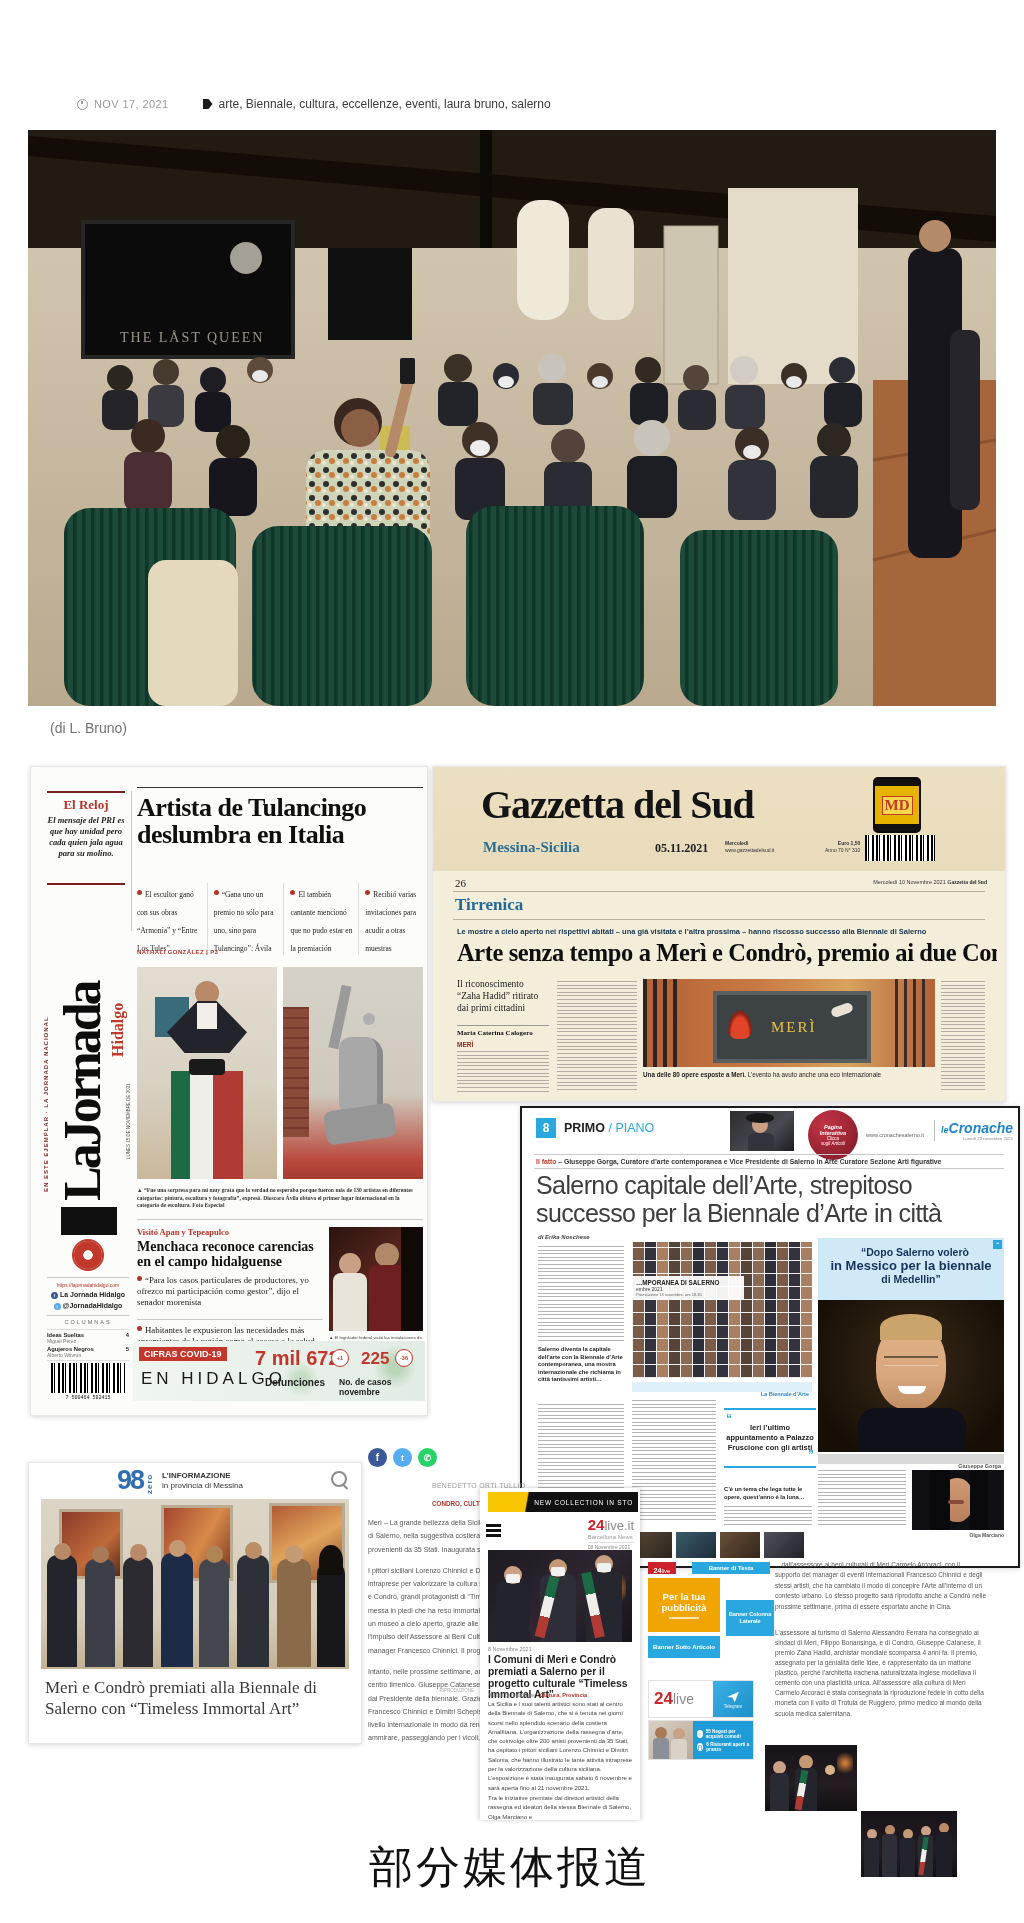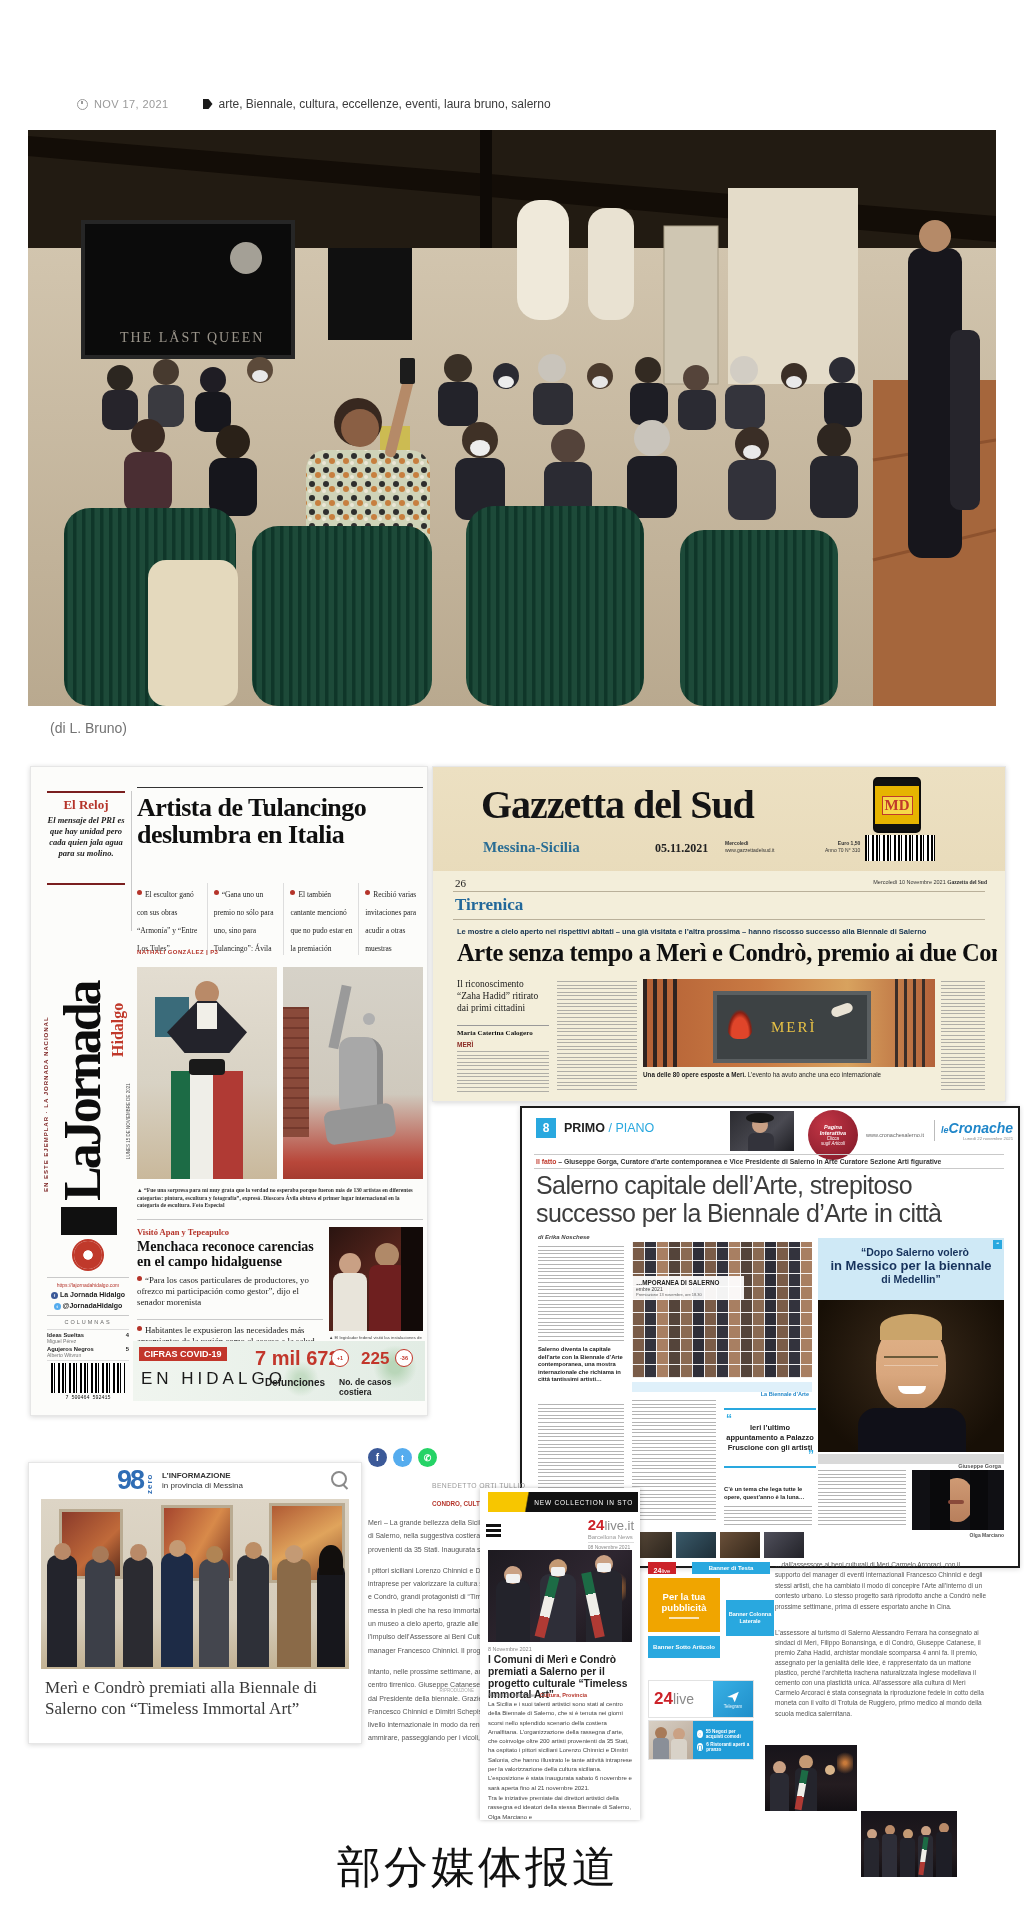--- a/index.html
+++ b/index.html
@@ -241,21 +241,21 @@
 
     <div class="abs" style="left:102px;top:574px;width:292px;height:60px;background:linear-gradient(90deg,#f0f5ef,#e2ece4);overflow:hidden;">
       <div class="abs" style="right:8px;top:4px;width:44px;height:44px;border-radius:50%;background:radial-gradient(circle,#b9d6b9 20%,transparent 70%);"></div>
       <div class="abs" style="left:150px;top:20px;width:36px;height:36px;border-radius:50%;background:radial-gradient(circle,#c4dcc4 20%,transparent 70%);"></div>
       <div class="abs" style="left:6px;top:6px;background:#c2362b;color:#fff;font-weight:bold;font-size:9px;padding:2px 5px;">CIFRAS COVID-19</div>
       <div class="abs" style="left:8px;top:28px;font-size:17px;letter-spacing:4px;color:#1a1a1a;">EN HIDALGO</div>
       <div class="abs" style="left:122px;top:6px;font-size:20px;font-weight:bold;color:#c2362b;">7 mil 672</div>
       <div class="abs" style="left:132px;top:36px;font-size:10px;font-weight:bold;color:#222;">Defunciones</div>
       <div class="abs circ-icon" style="left:198px;top:8px;width:16px;height:16px;background:#fff;border:1.5px solid #c2362b;color:#c2362b;font-size:5.5px;">+1</div>
       <div class="abs" style="left:228px;top:8px;font-size:17px;font-weight:bold;color:#c2362b;">225</div>
-      <div class="abs" style="left:206px;top:36px;font-size:8.5px;font-weight:bold;color:#222;">No. de casos costiera</div>
+      <div class="abs" style="left:206px;top:36px;font-size:8.5px;font-weight:bold;color:#222;">No. de casos novembre</div>
       <div class="abs circ-icon" style="left:262px;top:8px;width:16px;height:16px;background:#fff;border:1.5px solid #c2362b;color:#c2362b;font-size:5.5px;">-36</div>
     </div>
   </div>
 
   <div class="clip" style="left:432px;top:766px;width:572px;height:334px;background:linear-gradient(180deg,#ece0c2,#e6d8b6 55%,#efe7cf);">
     <div class="abs serif" style="left:48px;top:14px;font-size:40px;font-weight:bold;color:#141414;letter-spacing:-1px;">Gazzetta del Sud</div>
     <div class="abs serif" style="left:50px;top:72px;font-size:15px;font-weight:bold;color:#2a6d94;">Messina-Sicilia</div>
     <div class="abs serif" style="left:222px;top:74px;font-size:12px;font-weight:bold;color:#222;">05.11.2021</div>
     <div class="abs" style="left:292px;top:73px;font-size:5px;color:#333;line-height:1.4;">
       <div style="font-weight:bold;">Mercoledì</div>
@@ -536,15 +536,15 @@
     <div class="abs" style="left:21px;top:23px;width:15px;height:43px;background:#2e2e38;border-radius:4px 4px 0 0;"></div>
     <div class="abs" style="left:42px;top:18px;width:10px;height:10px;border-radius:50%;background:#c49a74;"></div>
     <div class="abs" style="left:39px;top:27px;width:15px;height:39px;background:#23232b;border-radius:4px 4px 0 0;"></div>
     <div class="abs" style="left:60px;top:15px;width:10px;height:10px;border-radius:50%;background:#caa184;"></div>
     <div class="abs" style="left:57px;top:24px;width:15px;height:42px;background:#2a2a33;border-radius:4px 4px 0 0;"></div>
     <div class="abs" style="left:60px;top:26px;width:5px;height:38px;background:linear-gradient(180deg,#1c6b45 0 33%,#efeee8 33% 66%,#b03a34 66% 100%);transform:rotate(8deg);"></div>
     <div class="abs" style="left:78px;top:12px;width:10px;height:10px;border-radius:50%;background:#b98a68;"></div>
     <div class="abs" style="left:75px;top:21px;width:16px;height:45px;background:#1e1e26;border-radius:4px 4px 0 0;"></div>
   </div>
 
-  <div class="abs" style="left:0;top:1838px;width:956px;text-align:center;font-size:44px;font-weight:500;letter-spacing:3px;color:#111;font-family:'DejaVu Sans',sans-serif;">部分媒体报道</div>
+  <div class="abs" style="left:0;top:1838px;width:956px;text-align:center;font-size:44px;font-weight:500;letter-spacing:3px;color:#111;font-family:'DejaVu Sans',sans-serif;padding-left:32px;">部分媒体报道</div>
 
 </div>
 
 </body></html>

